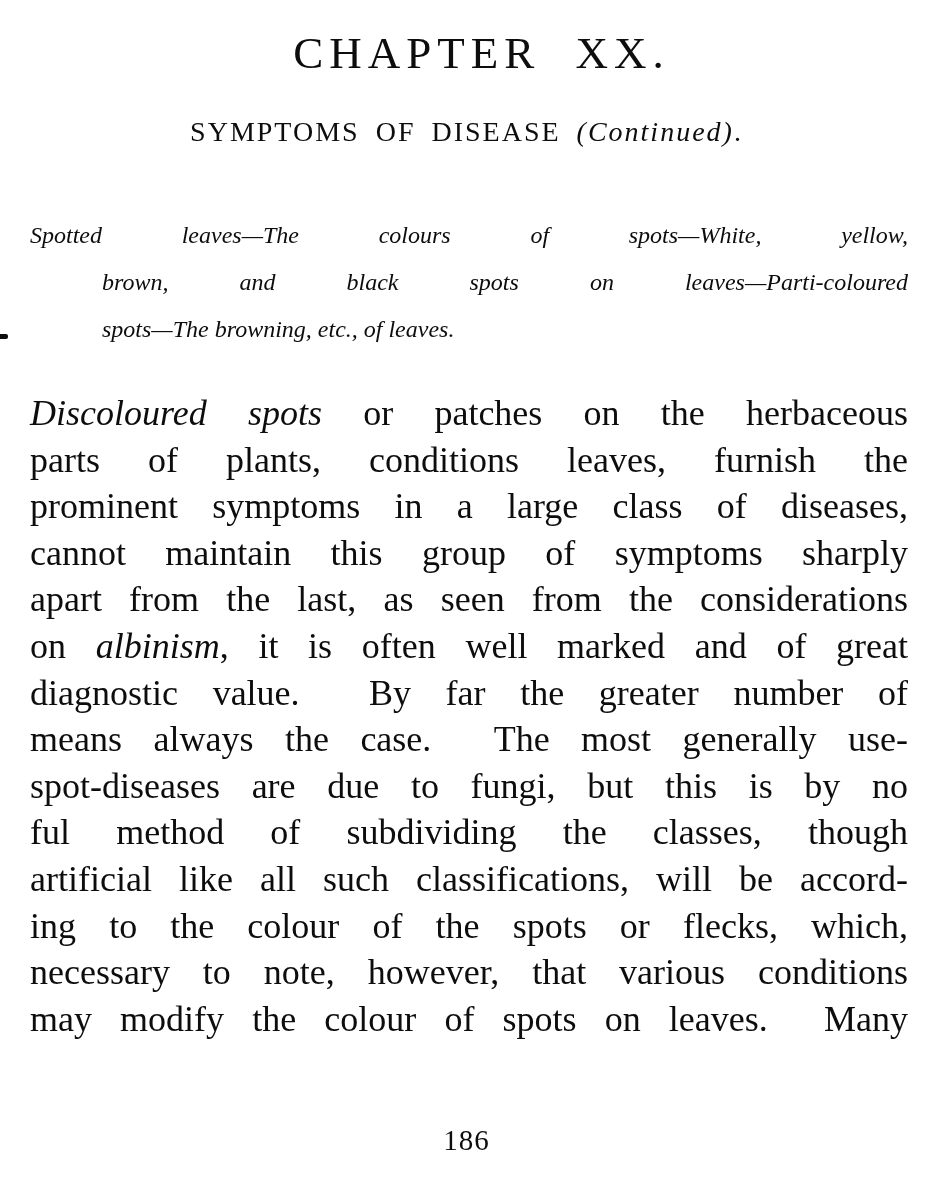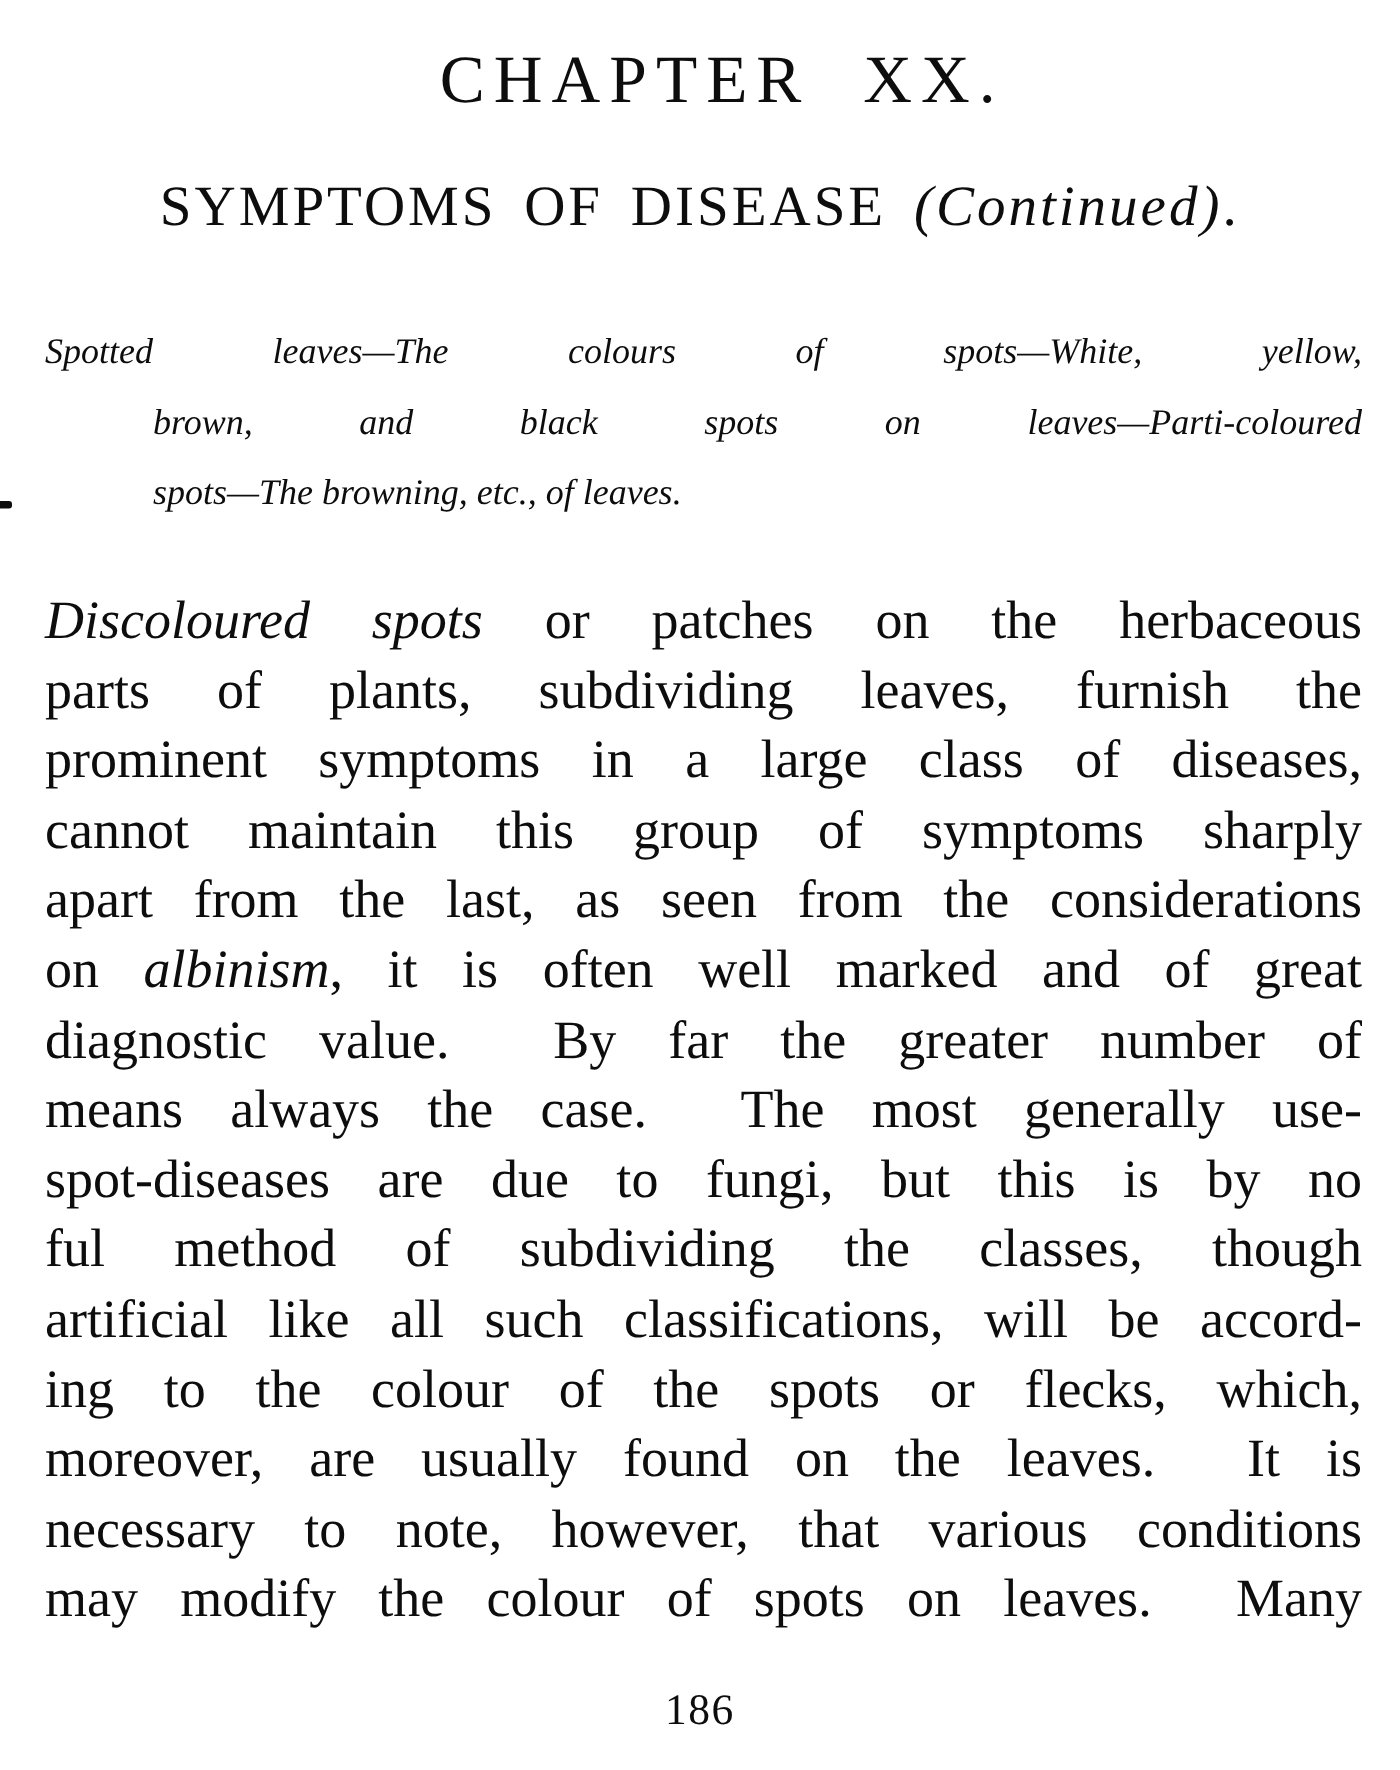--- a/index.html
+++ b/index.html
@@ -27,21 +27,21 @@
     letter-spacing: 6px;
     word-spacing: 18px;
     margin: 15px;
   }
   .section-title {
     position: absolute;
     top: 116px;
     left: 0;
     width: 100%;
     text-align: center;
-    font-size: 38px;
+    font-size: 28px;
     font-weight: normal;
     letter-spacing: 2px;
     word-spacing: 7px;
     margin: 0;
   }
   .it { font-style: italic; }
   .summary {
     position: absolute;
     top: 212px;
     left: 30px;
@@ -99,32 +99,31 @@
   <h2 class="section-title"><span>SYMPTOMS OF DISEASE </span><span class="it">(Continued)</span><span>.</span></h2>
 
   <div class="summary">
     <div class="sline">Spotted leaves—The colours of spots—White, yellow,</div>
     <div class="sline indent">brown, and black spots on leaves—Parti-coloured</div>
     <div class="sline indent last">spots—The browning, etc., of leaves.</div>
   </div>
 
   <div class="bodyblock">
     <div class="bline"><span class="it">Discoloured spots</span><span> or patches on the herbaceous</span></div>
-    <div class="bline">parts of plants, subdividing leaves, furnish the</div>
+    <div class="bline">parts of plants, conditions leaves, furnish the</div>
     <div class="bline">prominent symptoms in a large class of diseases,</div>
     <div class="bline">cannot maintain this group of symptoms sharply</div>
     <div class="bline">apart from the last, as seen from the considerations</div>
     <div class="bline"><span>on </span><span class="it">albinism</span><span>, it is often well marked and of great</span></div>
     <div class="bline">diagnostic value.&nbsp; By far the greater number of</div>
     <div class="bline">means always the case.&nbsp; The most generally use-</div>
     <div class="bline">spot-diseases are due to fungi, but this is by no</div>
     <div class="bline">ful method of subdividing the classes, though</div>
     <div class="bline">artificial like all such classifications, will be accord-</div>
     <div class="bline">ing to the colour of the spots or flecks, which,</div>
-    <div class="bline">moreover, are usually found on the leaves.&nbsp; It is</div>
     <div class="bline">necessary to note, however, that various conditions</div>
     <div class="bline">may modify the colour of spots on leaves.&nbsp; Many</div>
   </div>
 
   <div class="pagenum">186</div>
 
   <div class="artifact"></div>
 
 </div>
 

